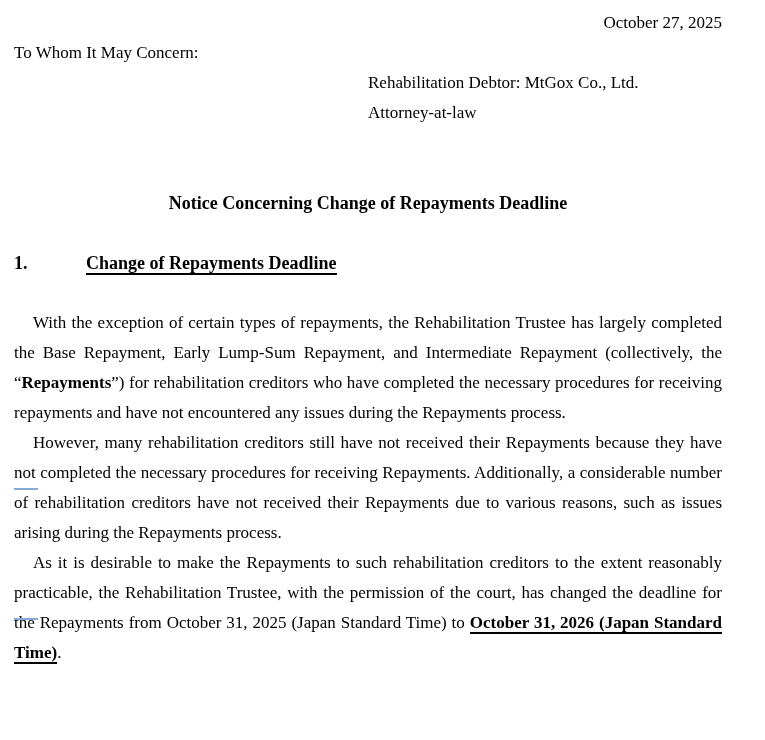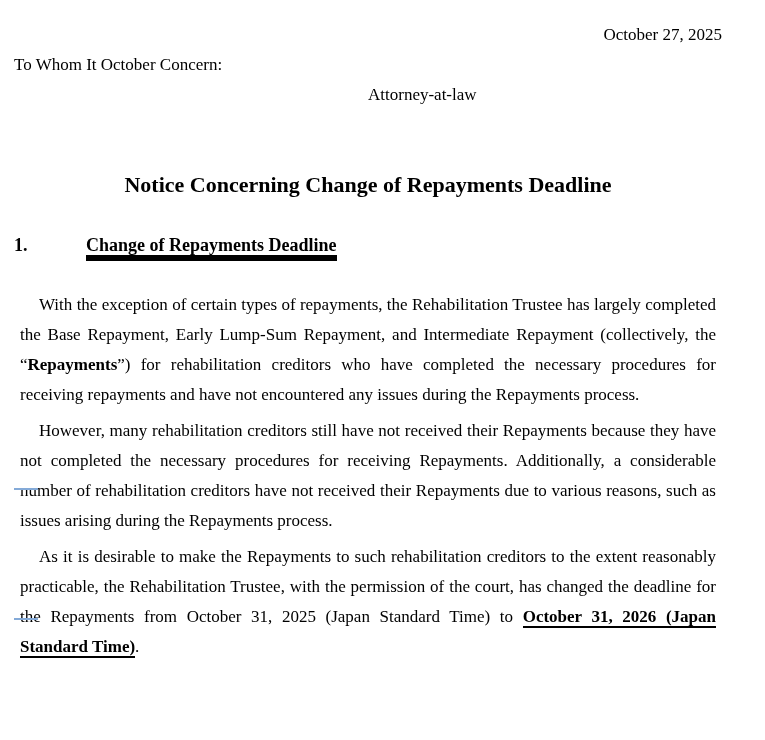--- a/index.html
+++ b/index.html
@@ -10,80 +10,81 @@
   .page {
     position: relative;
     width: 765px;
     height: 740px;
     background: #ffffff;
     color: #000000;
     font-family: "Liberation Serif", "DejaVu Serif", serif;
     font-size: 17px;
     line-height: 30px;
     box-sizing: border-box;
-    padding: 20px 43px 0 14px;
+    padding: 8px 43px 0 14px;
     overflow: hidden;
   }
   .date-line {
     text-align: right;
   }
   .sender-block {
     margin-left: 354px;
     white-space: nowrap;
   }
   .attorney-line {
   }
   .doc-title {
     margin-top: 60px;
     text-align: center;
     font-weight: bold;
-    font-size: 22px;
+    font-size: 18px;
   }
   .section-heading {
     margin-top: 30px;
     font-weight: bold;
     font-size: 18px;
   }
   .sec-num {
     display: inline-block;
     width: 72px;
   }
   .sec-text {
-    border-bottom: 6px solid #000000;
+    border-bottom: 2px solid #000000;
     margin-top: 16px;
   }
   .body-text {
     margin-top: 30px;
     text-align: justify;
   }
   .body-text p {
-    margin: 6px;
+    margin: 0;
     text-indent: 19px;
   }
   .run-b {
     font-weight: bold;
   }
   .run-u {
     border-bottom: 2px solid #000000;
   }
   .grammar-mark {
     position: absolute;
     height: 2px;
   }
 </style>
 </head>
 <body>
 
 <div class="page">
 
   <div class="date-line">October 27, 2025</div>
 
-  <div class="salutation">To Whom It October Concern:</div>
+  <div class="salutation">To Whom It May Concern:</div>
 
   <div class="sender-block">
+    <div>Rehabilitation Debtor: MtGox Co., Ltd.</div>
     <div class="attorney-line">Attorney-at-law</div>
   </div>
 
   <div class="doc-title">Notice Concerning Change of Repayments Deadline</div>
 
   <div class="section-heading">
     <span class="sec-num">1.</span><span class="sec-text">Change of Repayments Deadline</span>
   </div>
 
   <div class="body-text">

